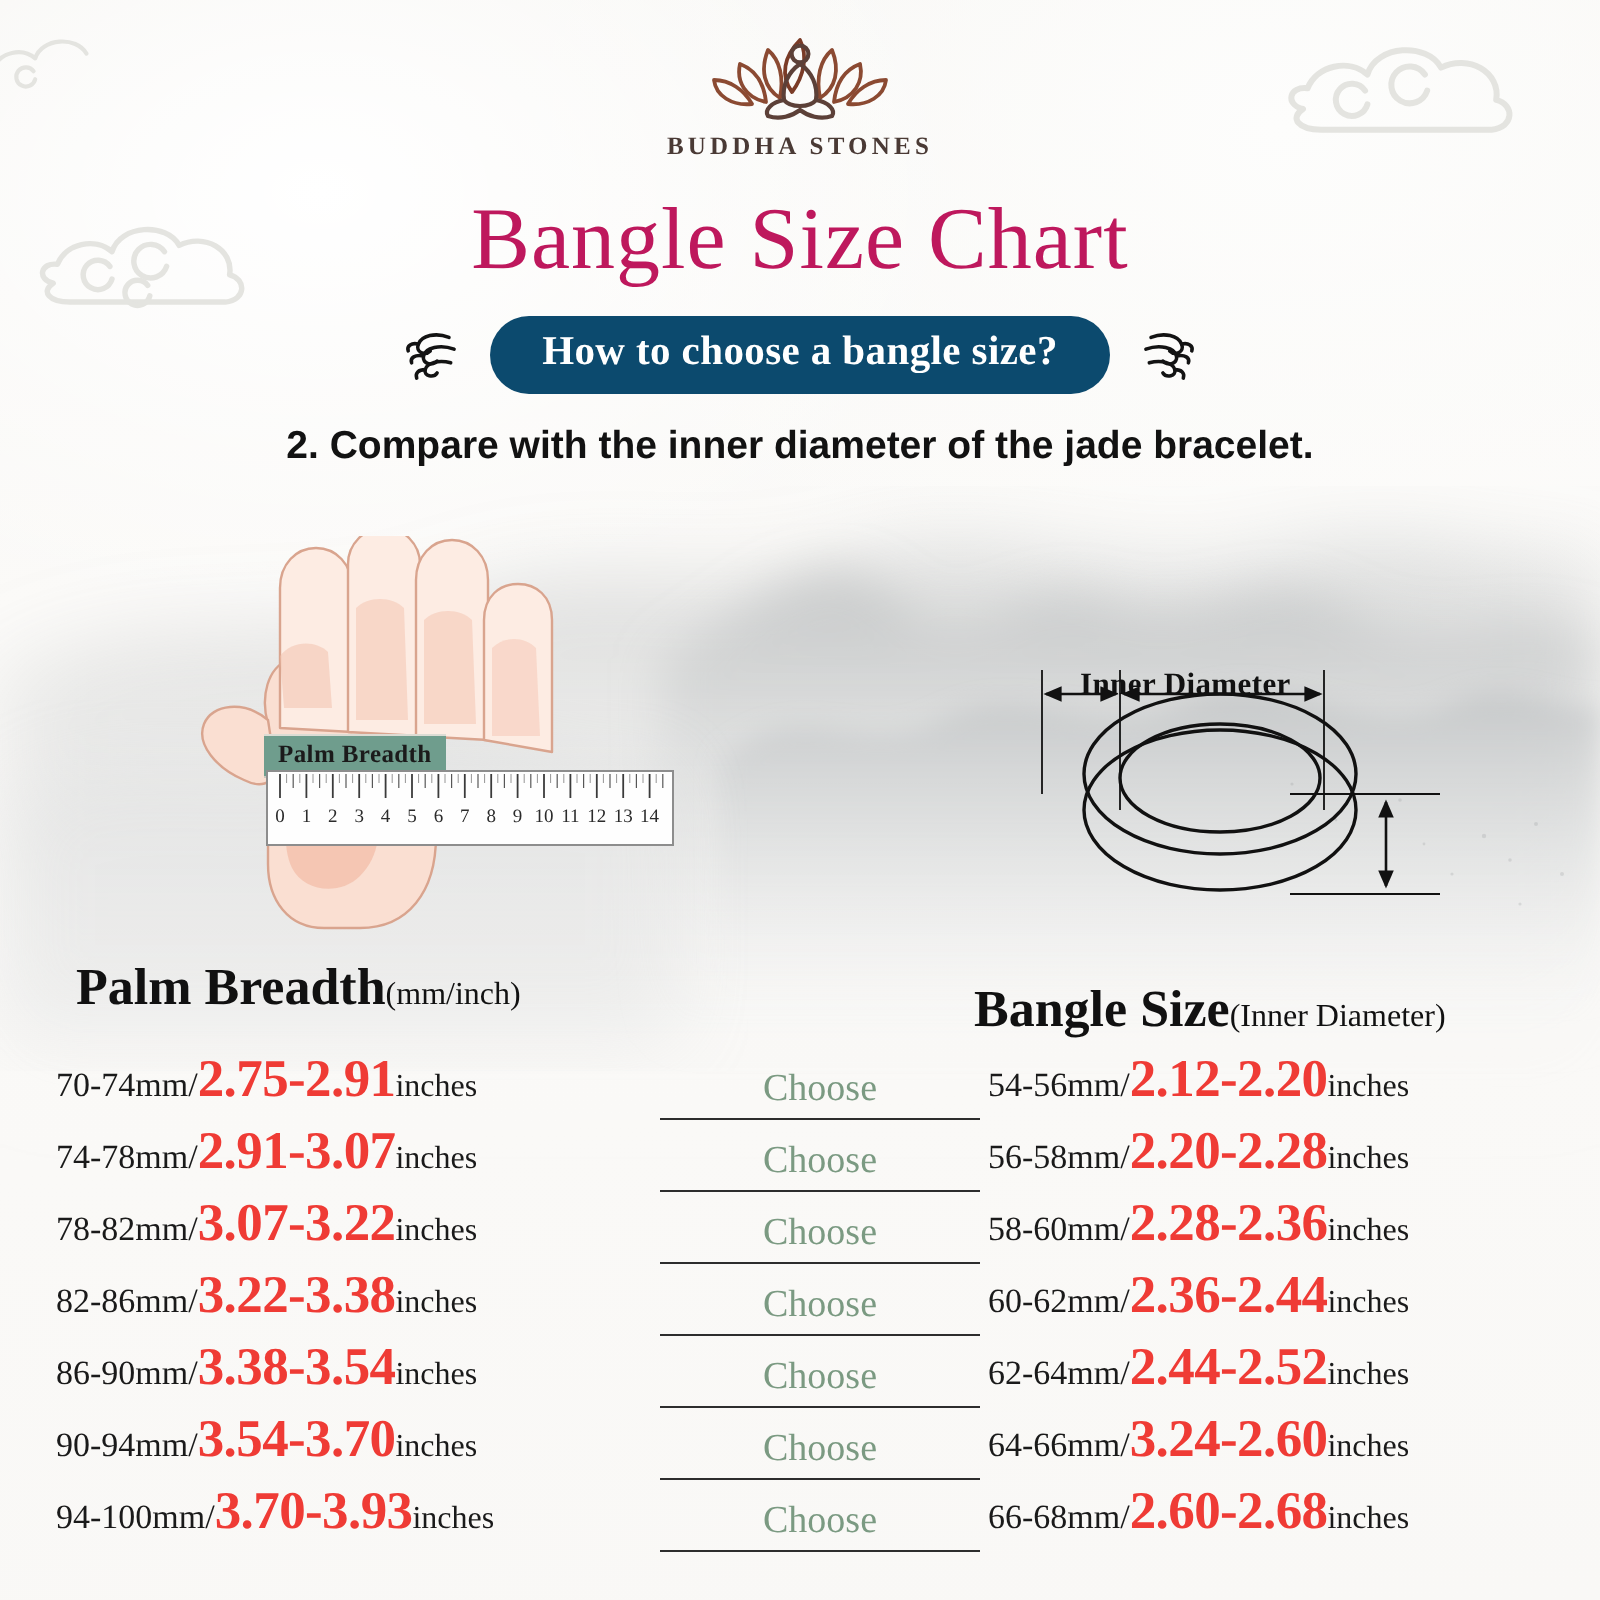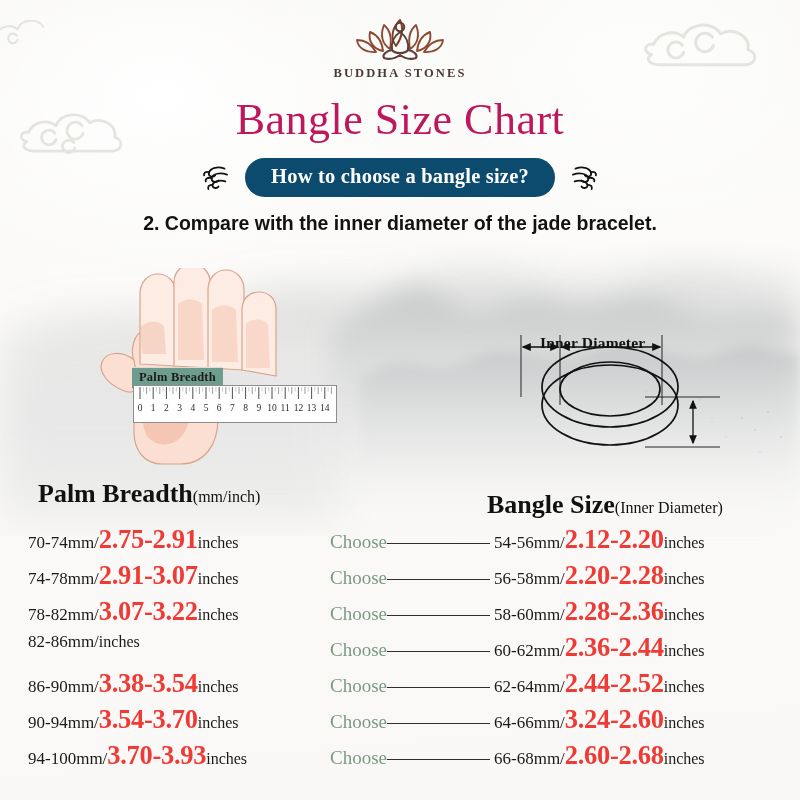--- a/index.html
+++ b/index.html
@@ -119,21 +119,21 @@
 
   .mm     { font-size: 17px; color: #1a1a1a; font-family: Liberation Serif, serif; }
   .slash  { font-size: 17px; color: #1a1a1a; }
   .inch   { font-size: 26.5px; color: #ef3b35; font-weight: 700; letter-spacing: -.3px; }
   .unit   { font-size: 16px; color: #1a1a1a; }
 
   
   .choose-col { position: absolute; left: 330px; top: 524px; width: 160px; }
   .choose-cell {
     height: 36px;
-    display: flex; flex-direction: row;
+    display: flex; flex-direction: column;
     align-items: center; justify-content: flex-end;
   }
   .choose-label {
     font-family: "Liberation Serif", serif;
     font-size: 19px; color: #7b9a82; line-height: 22px;
   }
   .choose-rule { width: 100%; height: 1px; background: #2d2d2d; margin-top: 3px; }
 </style>
 </head>
 <body>
@@ -442,20 +442,21 @@
   </div>
   <div class="row row-left">
     <span class="mm">78-82mm</span>
       <span class="slash">/</span>
       <span class="inch">3.07-3.22</span>
       <span class="unit">inches</span>
   </div>
   <div class="row row-left">
     <span class="mm">82-86mm</span>
       <span class="slash">/</span>
+      <span class="inch">3.22-3.38</span>
       <span class="unit">inches</span>
   </div>
   <div class="row row-left">
     <span class="mm">86-90mm</span>
       <span class="slash">/</span>
       <span class="inch">3.38-3.54</span>
       <span class="unit">inches</span>
   </div>
   <div class="row row-left">
     <span class="mm">90-94mm</span>

